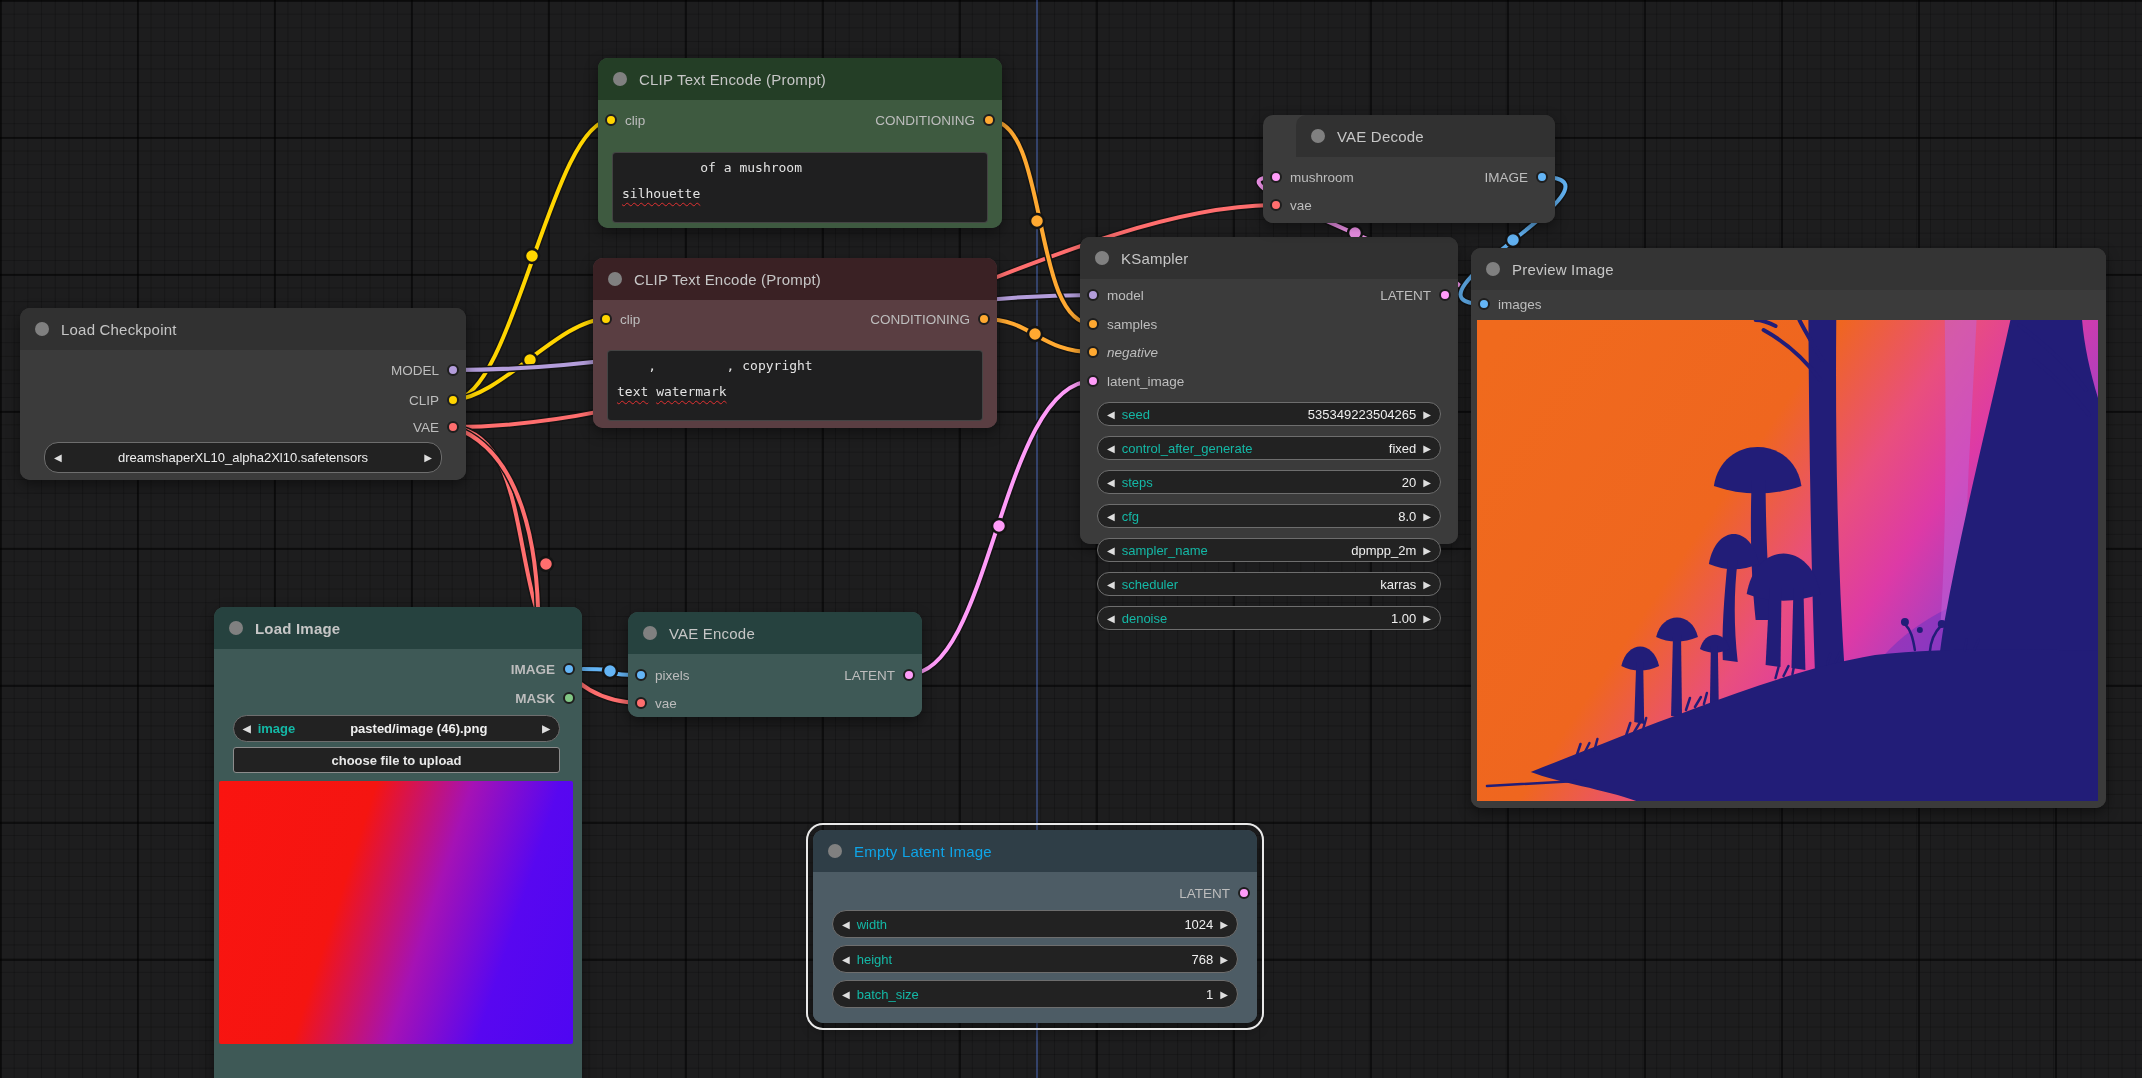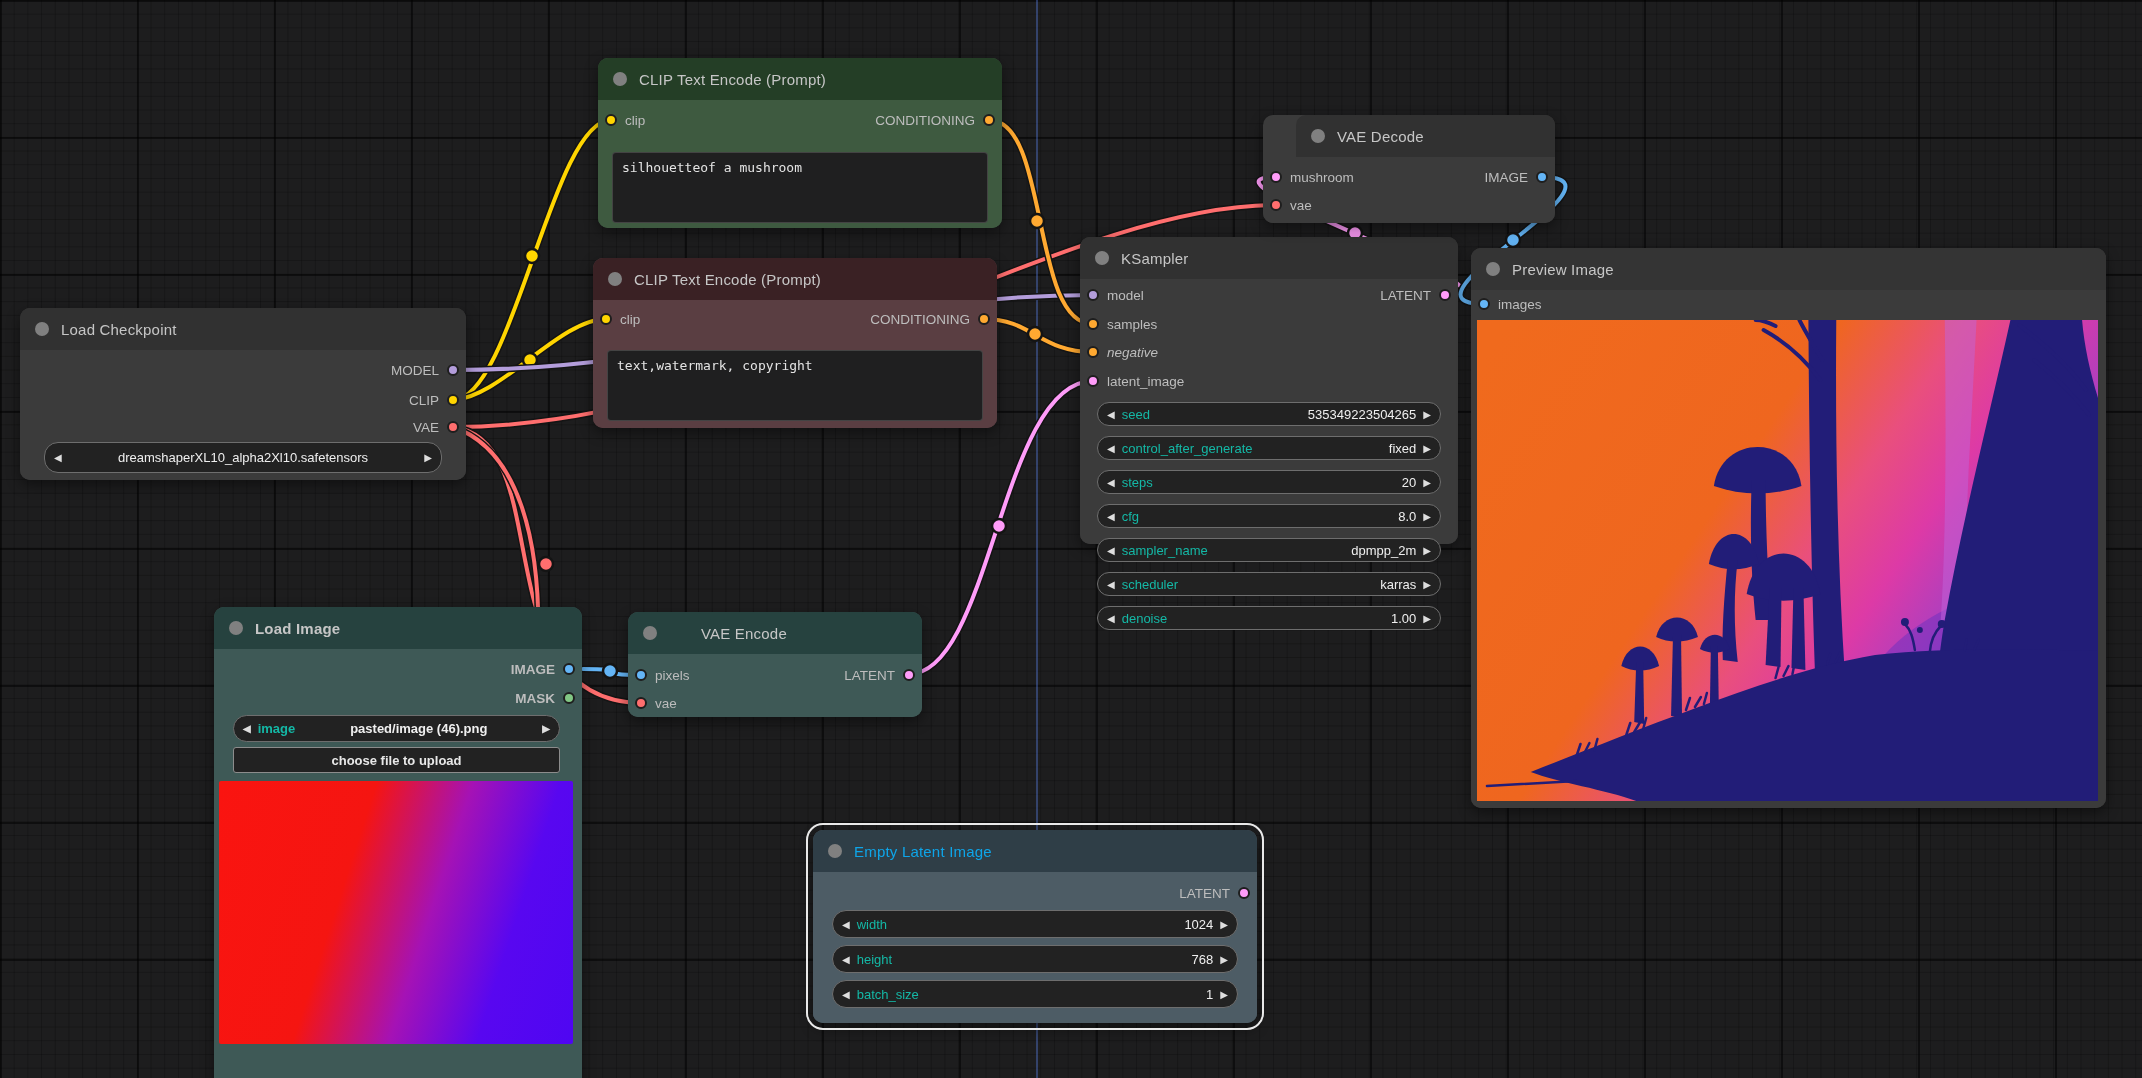--- a/index.html
+++ b/index.html
@@ -33,22 +33,22 @@
     display:flex;align-items:center;font-size:13px;}
   .widget.pill{border:1px solid #6e6e6e;border-radius:14px;padding:0 9px;}
   .widget .arr{color:#dedede;font-size:10px;flex:none;}
   .widget .wlabel{color:#14b8a6;margin-left:7px;white-space:nowrap;}
   .widget .wvalue{margin-left:auto;margin-right:7px;color:#efefef;white-space:nowrap;}
   .widget.center-val .wvalue{margin:0 auto;}
   .widget.btn{border:1px solid #8c8c8c;border-radius:3px;justify-content:center;}
   .widget.textarea{background:#1f1f20;border:1px solid rgba(255,255,255,.16);border-radius:4px;
     font-family:"DejaVu Sans Mono", monospace;font-size:13px;color:#e4e4e4;
     align-items:flex-start;padding:7px 9px;}
-  .wavy{text-decoration-style:wavy;text-decoration-color:#e03131;
-    text-decoration-thickness:1px;text-underline-offset:4px;}
+  .wavy{text-decoration:underline;text-decoration-style:wavy;text-decoration-color:#e03131;
+    text-decoration-thickness:1px;text-underline-offset:4px;margin-top:26px;}
   .widget.imgbox{border-radius:2px;}
   .scene-wrap{position:absolute;overflow:hidden;}
   .scene-wrap svg{display:block;width:100%;height:100%;}
 </style>
 </head>
 <body>
 
 <div id="canvas">
   <div id="axis-line" style="left: 1036px;"></div>
   <svg id="links" width="2142" height="1078">
@@ -339,21 +339,21 @@
           <span class="wlabel">image</span>
           <span class="wvalue">pasted/image (46).png</span>
           <span class="arr">▶</span>
         </div>
         <div class="widget btn" style="left: 19px; top: 140px; width: 327px; height: 26px;">
           <span>choose file to upload</span>
         </div>
         <div class="widget imgbox" style="left: 5px; top: 174px; width: 354px; height: 263px; background: linear-gradient(108deg, rgb(250, 20, 16) 0%, rgb(245, 21, 17) 36%, rgb(165, 18, 181) 58%, rgb(88, 7, 240) 78%, rgb(79, 6, 242) 100%);"></div>
       </div>
       <div class="node" style="left: 628px; top: 612px; width: 294px; height: 105px; background: rgb(62, 89, 86);">
-        <div class="hd" style="background: rgb(38, 66, 63); gap: 32px;">
+        <div class="hd" style="background: rgb(38, 66, 63);">
           <span class="tdot"></span>
           <span class="ttl" style="color: rgb(198, 198, 198);">VAE Encode</span>
         </div>
         <div class="bd" style="background: rgb(62, 89, 86);"></div>
         <div class="slot in" style="top: 54px;">
           <span class="sdot" style="background: rgb(100, 181, 246);"></span>
           <span class="lbl">pixels</span>
         </div>
         <div class="slot in" style="top: 82px;">
           <span class="sdot" style="background: rgb(255, 110, 110);"></span>

